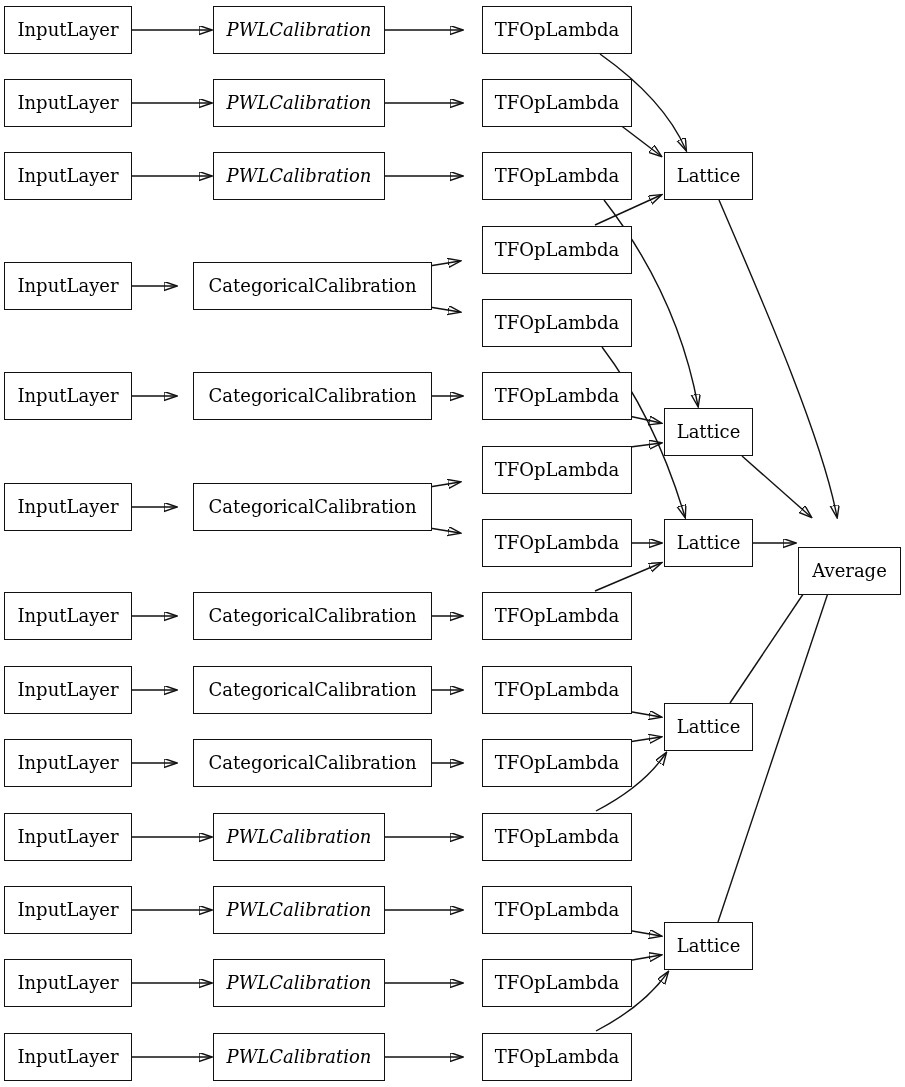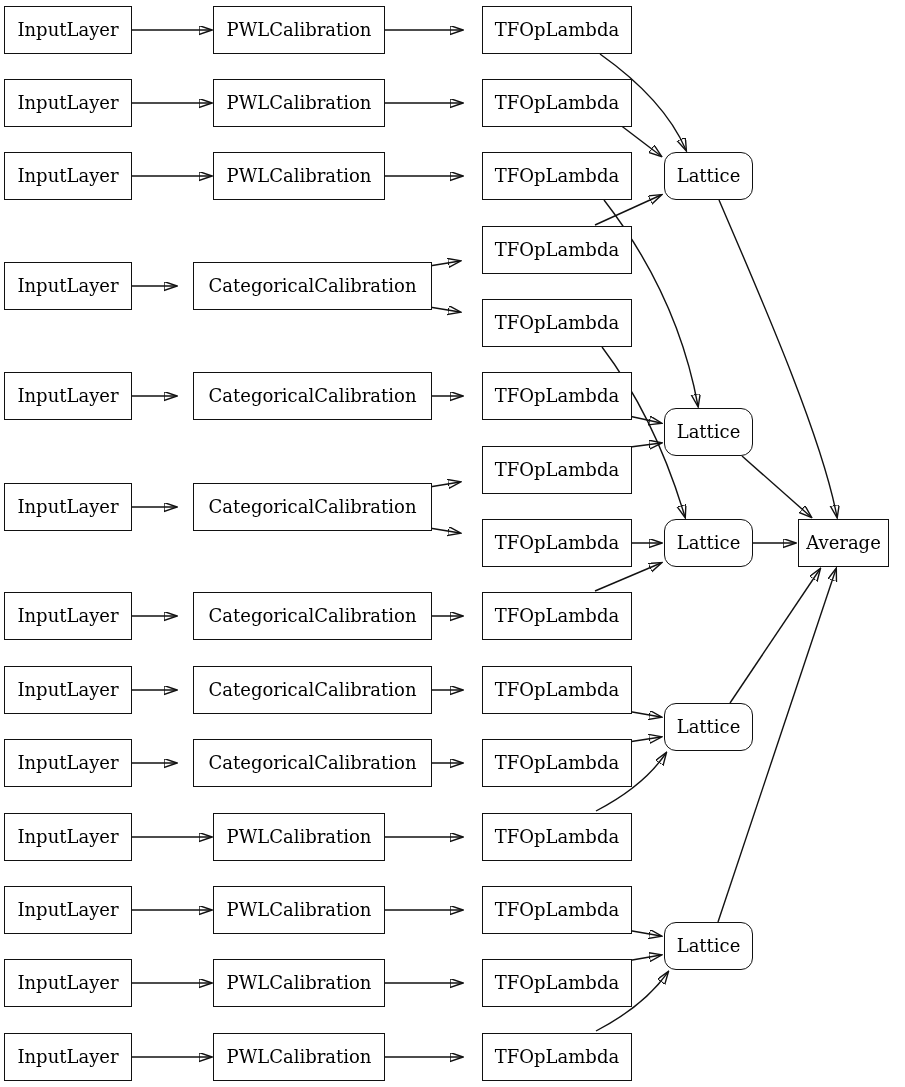--- a/index.html
+++ b/index.html
@@ -22,25 +22,25 @@
     background: #ffffff;
     color: #000000;
     display: flex;
     align-items: center;
     justify-content: center;
     font-size: 18px;
     white-space: nowrap;
     line-height: 1;
   }
   .il  { left: 4px;   width: 128px; }
-  .pwl { left: 213px; width: 172px; }
+  .pwl { left: 213px; width: 172px; font-style: italic; }
   .cc  { left: 193px; width: 239px; }
   .tfl { left: 465px; width: 150px; margin-left: 17px; }
-  .lat { left: 664px; width: 89px; border-radius: 12px;  }
-  .avg { left: 798px; width: 91px; }
+  .lat { left: 664px; width: 89px;  }
+  .avg { left: 798px; width: 103px; margin-top: 28px; }
 </style>
 </head>
 <body>
 
 <div class="stage">
 
   <svg class="edges" width="905" height="1087" viewBox="0 0 905 1087" aria-hidden="true">
     <defs>
       <marker id="arrow" markerUnits="userSpaceOnUse" markerWidth="14" markerHeight="10" refX="12" refY="4.5" orient="auto">
         <path d="M0,0 L13,4.5 L0,9 Z" fill="#111111" stroke="none"></path>

